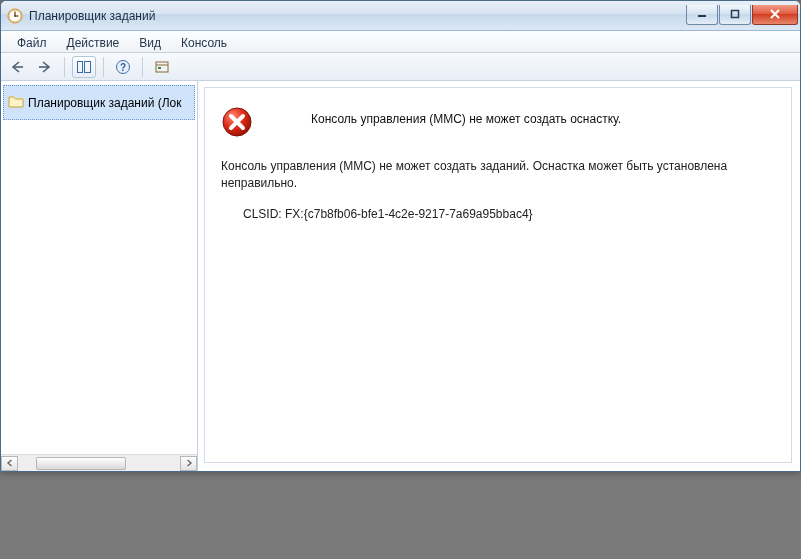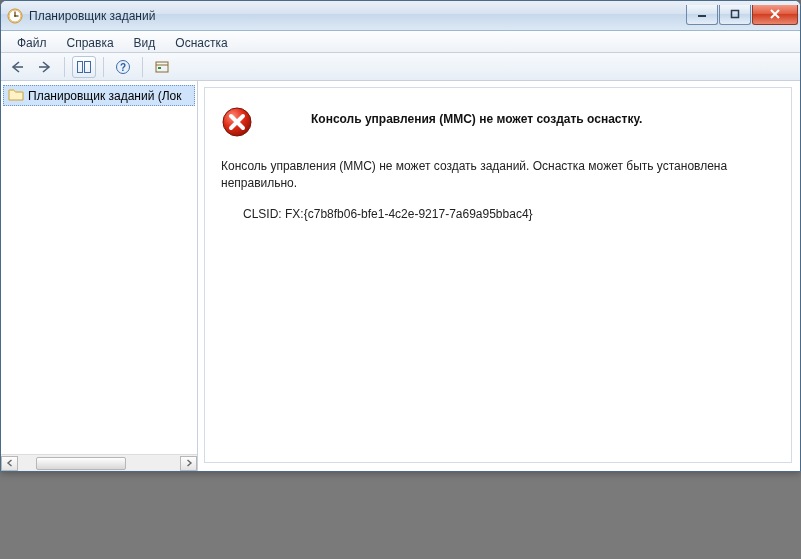--- a/index.html
+++ b/index.html
@@ -120,21 +120,21 @@
   .tree {
     flex: 1;
     padding: 4px 2px;
     overflow: hidden;
     white-space: nowrap;
   }
   .tree-row {
     display: flex;
     align-items: center;
     gap: 4px;
-    padding: 1px 4px;
+    padding: 8px 4px;
   }
   .tree-row.selected {
     background: #cfe3fb;
     border: 1px dotted #6f95c4;
   }
   .folder-icon {
     width: 16px; height: 14px;
   }
   .scrollbar-h {
     height: 17px;
@@ -185,21 +185,21 @@
     display: flex;
     align-items: flex-start;
     gap: 14px;
     margin-bottom: 20px;
   }
   .err-icon {
     width: 32px; height: 32px;
     flex-shrink: 0;
   }
   .err-title {
-    font-weight: bold;
+    font-weight: normal;
     font-size: 12px;
     color: #111;
     margin-top: 6px;
     padding-left: 44px;
   }
   .err-body-text {
     color: #222;
     line-height: 1.45;
     margin-bottom: 14px;
   }
@@ -241,23 +241,23 @@
       <div class="win-btn close">
         <svg width="12" height="10" viewBox="0 0 12 10">
             <path d="M2 1 L10 9 M10 1 L2 9" stroke="#fff" stroke-width="2"></path>
           </svg>
       </div>
     </div>
   </div>
 
   <div class="menubar">
     <span class="menu-item">Файл</span>
-    <span class="menu-item">Справка</span>
+    <span class="menu-item">Действие</span>
     <span class="menu-item">Вид</span>
-    <span class="menu-item">Оснастка</span>
+    <span class="menu-item">Консоль</span>
   </div>
 
   <div class="toolbar">
     <div class="tool-btn">
       <svg width="16" height="14" viewBox="0 0 16 14">
           <path d="M10 2 L4 7 L10 12" class="s" stroke="#3a6aa8"></path>
           <path d="M4 7 H14" class="s" stroke="#3a6aa8"></path>
         </svg>
     </div>
     <div class="tool-btn">

